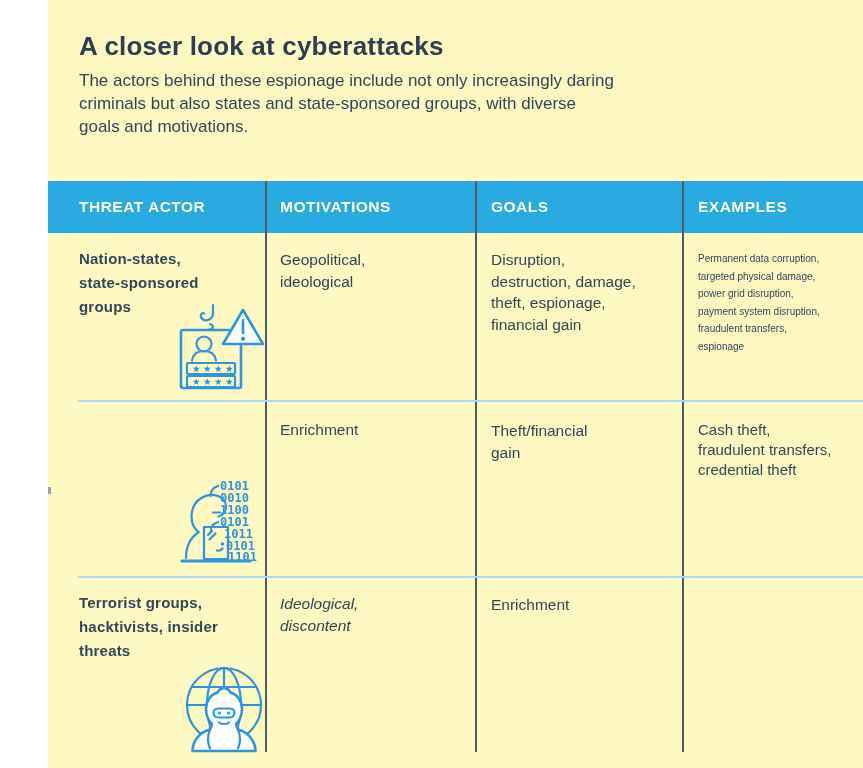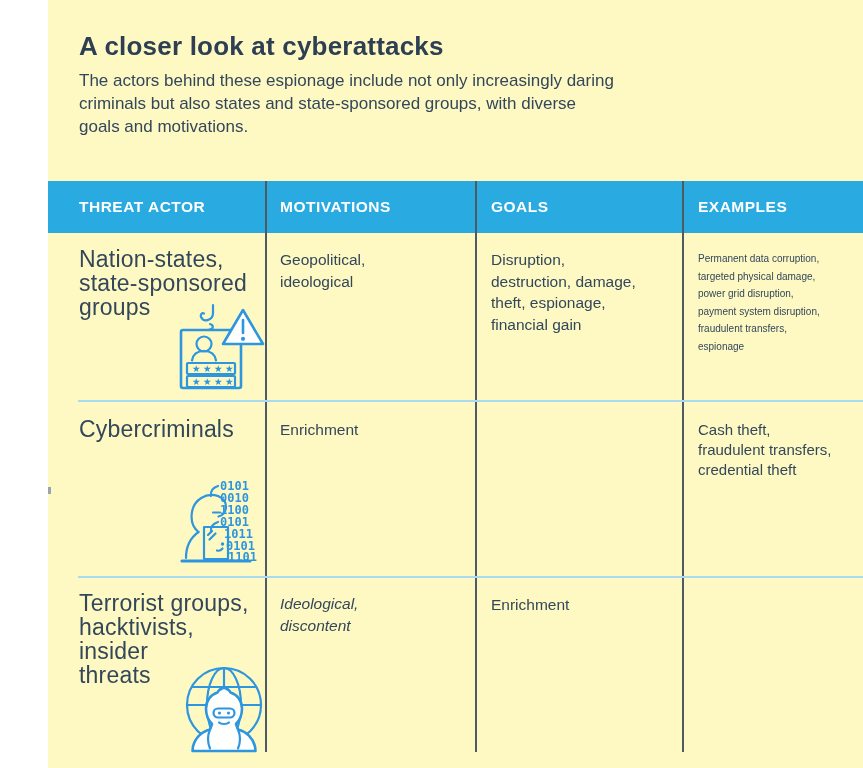--- a/index.html
+++ b/index.html
@@ -28,21 +28,21 @@
     position:absolute; top:181px; height:571px; width:1.5px; background:#4E5A64;
   }
   .cd-1 { left:217px; } .cd-2 { left:427px; } .cd-3 { left:634px; }
   .row-divider {
     position:absolute; left:30px; width:800px; height:2px; background:#A9DCF2;
   }
   .rd-1 { top:400px; } .rd-2 { top:576px; }
   .cell {
     position:absolute; color:#33475B; white-space:pre-line;
   }
-  .actor { font-weight:400; font-size:23px; line-height:24px; letter-spacing:0.2px; width:190px; }
+  .actor { font-weight:700; font-size:15px; line-height:24px; letter-spacing:0.2px; width:190px; }
   .mid   { font-size:15.5px; line-height:21.5px; width:190px; }
   .ex-sm { font-size:10px; line-height:17.5px; width:205px; }
   .ex-md { font-size:15px;   line-height:20px;  width:205px; }
   .icon-box { position:absolute; }
   .edge-artifact {
     position:absolute; left:0; top:487px; width:3px; height:7px; background:#9AA4AD;
   }
   svg .stroke { fill:none; stroke:#2D96DE; stroke-width:2.6; stroke-linecap:round; stroke-linejoin:round; }
   svg .stroke-thin { fill:none; stroke:#2D96DE; stroke-width:2.2; stroke-linecap:round; stroke-linejoin:round; }
   svg .whitefill { fill:#ffffff; stroke:#2D96DE; stroke-width:2.6; stroke-linecap:round; stroke-linejoin:round; }
@@ -100,21 +100,20 @@
 destruction, damage,
 theft, espionage,
 financial gain</div>
   <div class="cell ex-sm" style="left:650px; top:250px;">Permanent data corruption,
 targeted physical damage,
 power grid disruption,
 payment system disruption,
 fraudulent transfers,
 espionage</div>
 
-  <div class="cell actor" style="left:31px; top:417px;">Cybercriminals</div>
   <div class="icon-box" style="left:128px; top:477px;">
     <svg width="98" height="88" viewBox="0 0 98 88">
       <path class="stroke-thin" d="M42,19 C30,15 18,23 16,35 C14.5,44 17.5,51 22.5,55"></path>
       <path class="stroke-thin" d="M42,19 C47,21 50,25 50,30 C50,35 46.5,38.5 42.5,39.5"></path>
       <path class="stroke-thin" d="M37,35.5 h7"></path>
       <path class="stroke-thin" d="M22.5,55 C14,61 10,70 10,81"></path>
       <rect class="stroke-thin" x="28" y="50" width="24" height="32"></rect>
       <path class="stroke-thin" d="M32,58 l4,-4 M33.5,62.5 l6,-6"></path>
       <circle class="bluefill" cx="46.5" cy="67" r="1.7"></circle>
       <path class="stroke-thin" d="M46.5,71.5 q-2.5,3 -5.5,2"></path>
@@ -124,20 +123,22 @@
       <text class="binary" x="44" y="13">0101</text>
       <text class="binary" x="44" y="25">0010</text>
       <text class="binary" x="44" y="37">1100</text>
       <text class="binary" x="44" y="49">0101</text>
       <text class="binary" x="48" y="61">1011</text>
       <text class="binary" x="50" y="73">0101</text>
       <text class="binary" x="52" y="84">1101</text>
     </svg>
   </div>
   <div class="cell mid" style="left:232px; top:419px;">Enrichment</div>
+  <div class="cell mid" style="left:443px; top:420px;">Theft/financial
+gain</div>
   <div class="cell ex-md" style="left:650px; top:420px;">Cash theft,
 fraudulent transfers,
 credential theft</div>
 
   <div class="cell actor" style="left:31px; top:591px;">Terrorist groups,
 hacktivists, insider
 threats</div>
   <div class="icon-box" style="left:132px; top:663px;">
     <svg width="88" height="90" viewBox="0 0 88 90">
       <circle class="stroke-thin" cx="44" cy="42" r="37"></circle>

